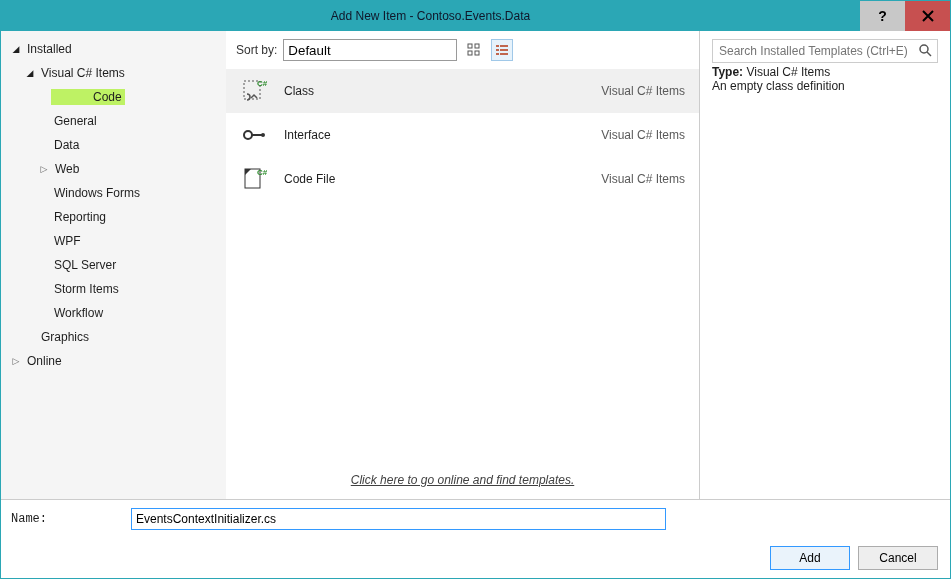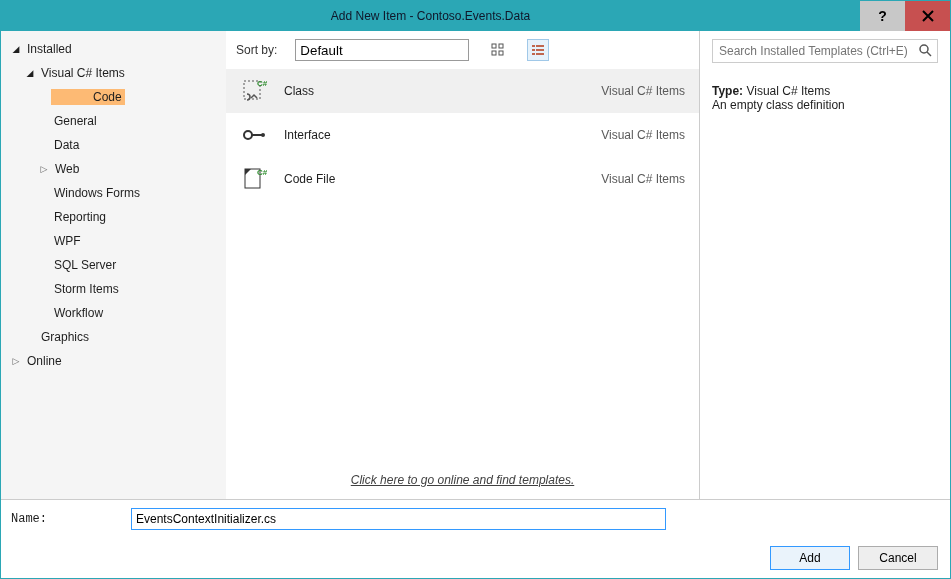--- a/index.html
+++ b/index.html
@@ -11,38 +11,38 @@
 .titlebar .help { background: #c8c8c8; color: #000; font-size: 14px; }
 .titlebar .close { background: #c75050; color: #000; font-size: 14px; }
 .main { flex: 1; display: flex; overflow: hidden; }
 .sidebar { width: 225px; background: #f5f5f5; display: flex; flex-direction: column; padding-top: 6px; }
 .tree-item { padding: 4px 0; display: flex; align-items: center; cursor: default; }
 .tree-item .arrow { width: 10px; display: inline-block; text-align: center; font-size: 9px; color: #666; margin-right: 3px; }
 .tree-item .arrow.filled { color: #1e1e1e; }
 .lvl0 { padding-left: 10px; }
 .lvl1 { padding-left: 24px; }
 .lvl2 { padding-left: 50px; }
-.tree-item.selected .label { background: #fdba74; padding-left: 42px; }
+.tree-item.selected .label { background: #bef264; padding-left: 42px; }
 .tree-item .label { padding: 1px 3px; }
 .center { flex: 1; display: flex; flex-direction: column; border-right: 1px solid #ccc; }
-.toolbar { display: flex; align-items: center; padding: 8px 10px; gap: 18px; }
+.toolbar { display: flex; align-items: center; padding: 8px 10px; gap: 6px; }
 .toolbar label { color: #333; }
 .sortsel { border: 1px solid #9a9a9a; background: #fff; height: 22px; width: 174px; padding: 2px 4px; }
 .viewbtn { width: 22px; height: 22px; display: flex; align-items: center; justify-content: center; border: 1px solid transparent; }
 .viewbtn.active { border: 1px solid #a0c8e8; background: #e6f2fb; }
 .template-list { flex: 1; overflow: auto; }
 .template-row { display: flex; align-items: center; padding: 8px 14px; gap: 16px; }
 .template-row.selected { background: #f0f0f0; }
 .template-row .ticon { width: 28px; height: 28px; display: flex; align-items: center; justify-content: center; }
 .template-row .tname { flex: 1; }
 .template-row .tcat { color: #5a5a5a; }
 .online-link { text-align: center; padding: 12px; }
 .online-link a { color: #404040; text-decoration: underline; font-size: 12px; cursor: pointer; font-style: italic; }
 .details { width: 250px; padding: 8px 12px; display: flex; flex-direction: column; }
-.searchwrap { position: relative; margin-bottom: 21px; }
+.searchwrap { position: relative; margin-bottom: 2px; }
 .searchbox { width: 100%; height: 24px; border: 1px solid #ccc; padding: 2px 24px 2px 6px; color: #888; font-size: 12px; }
 .searchicon { position: absolute; right: 6px; top: 4px; color: #555; font-size: 13px;}
 .details .type-row { }
 .details .type-row b { font-weight: 600; }
 .namebar { display: flex; align-items: center; padding: 8px 10px; border-top: 1px solid #ccc; gap: 10px; }
 .namebar label { width: 110px; font-family: Liberation Mono, monospace; }
 .namebar input { flex: 1; max-width: 535px; border: 1px solid #3399ff; height: 22px; padding: 2px 4px; font-size: 12px; }
 .buttonbar { display: flex; justify-content: flex-end; padding: 8px 12px; gap: 8px; }
 .btnstd { width: 80px; height: 24px; border: 1px solid #acacac; background: #eee; font-size: 12px; }
 .btnstd.primary { border: 1px solid #3399ff; background: #eaf3fb; text-align: center; }

